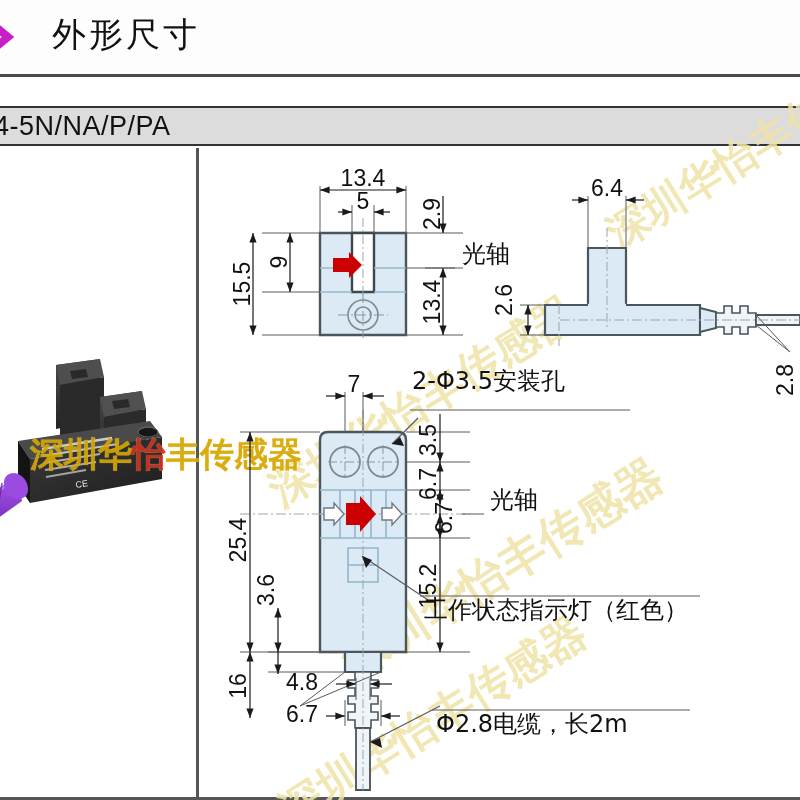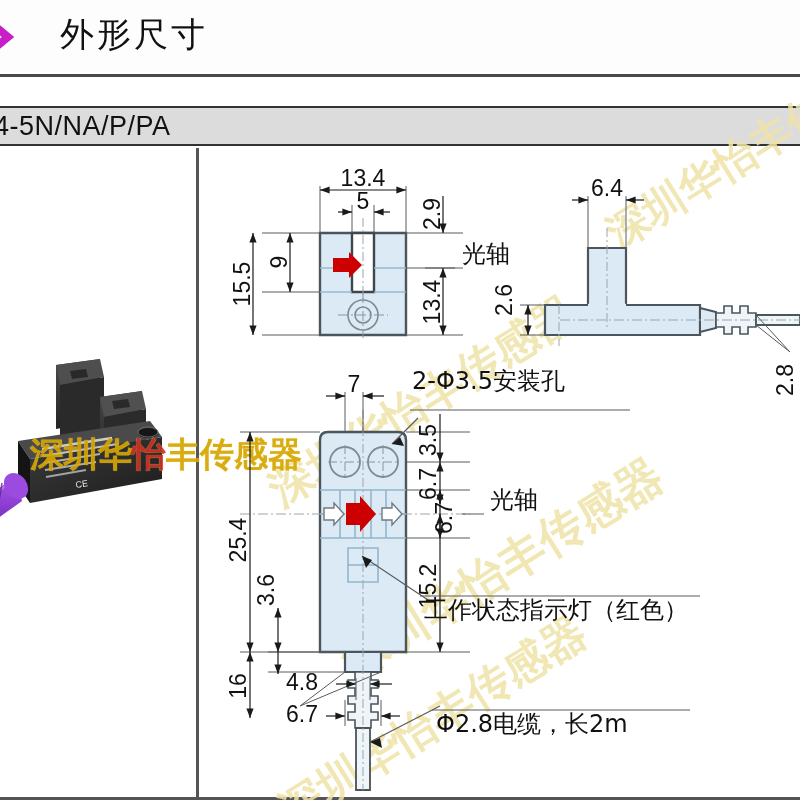--- a/index.html
+++ b/index.html
@@ -10,21 +10,21 @@
     overflow:hidden;position:relative;
   }
   #stage{position:absolute;left:0;top:0;width:800px;height:800px;overflow:hidden;background:#fff;}
 
   
   .hdr-band{position:absolute;left:0;top:0;width:800px;height:72px;background:#fdfdfd;}
   .chev{position:absolute;left:-14px;top:18px;width:46px;height:38px;}
   .hdr-title{
     position:absolute;left:52px;top:12px;
     font-size:34px;color:#111;letter-spacing:3px;
-    font-family:"DejaVu Sans","Liberation Sans",sans-serif;font-weight:500;margin-left:8px;
+    font-family:"DejaVu Sans","Liberation Sans",sans-serif;font-weight:500;
   }
   .hdr-rule{position:absolute;left:0;top:74px;width:800px;height:3px;background:#4a4a4a;}
 
   
   .model-bar{
     position:absolute;left:-4px;top:106px;width:804px;height:40px;
     background:#dcdcdc;border-top:2px solid #333;border-bottom:2px solid #333;
     box-sizing:border-box;
   }
   .model-txt{

